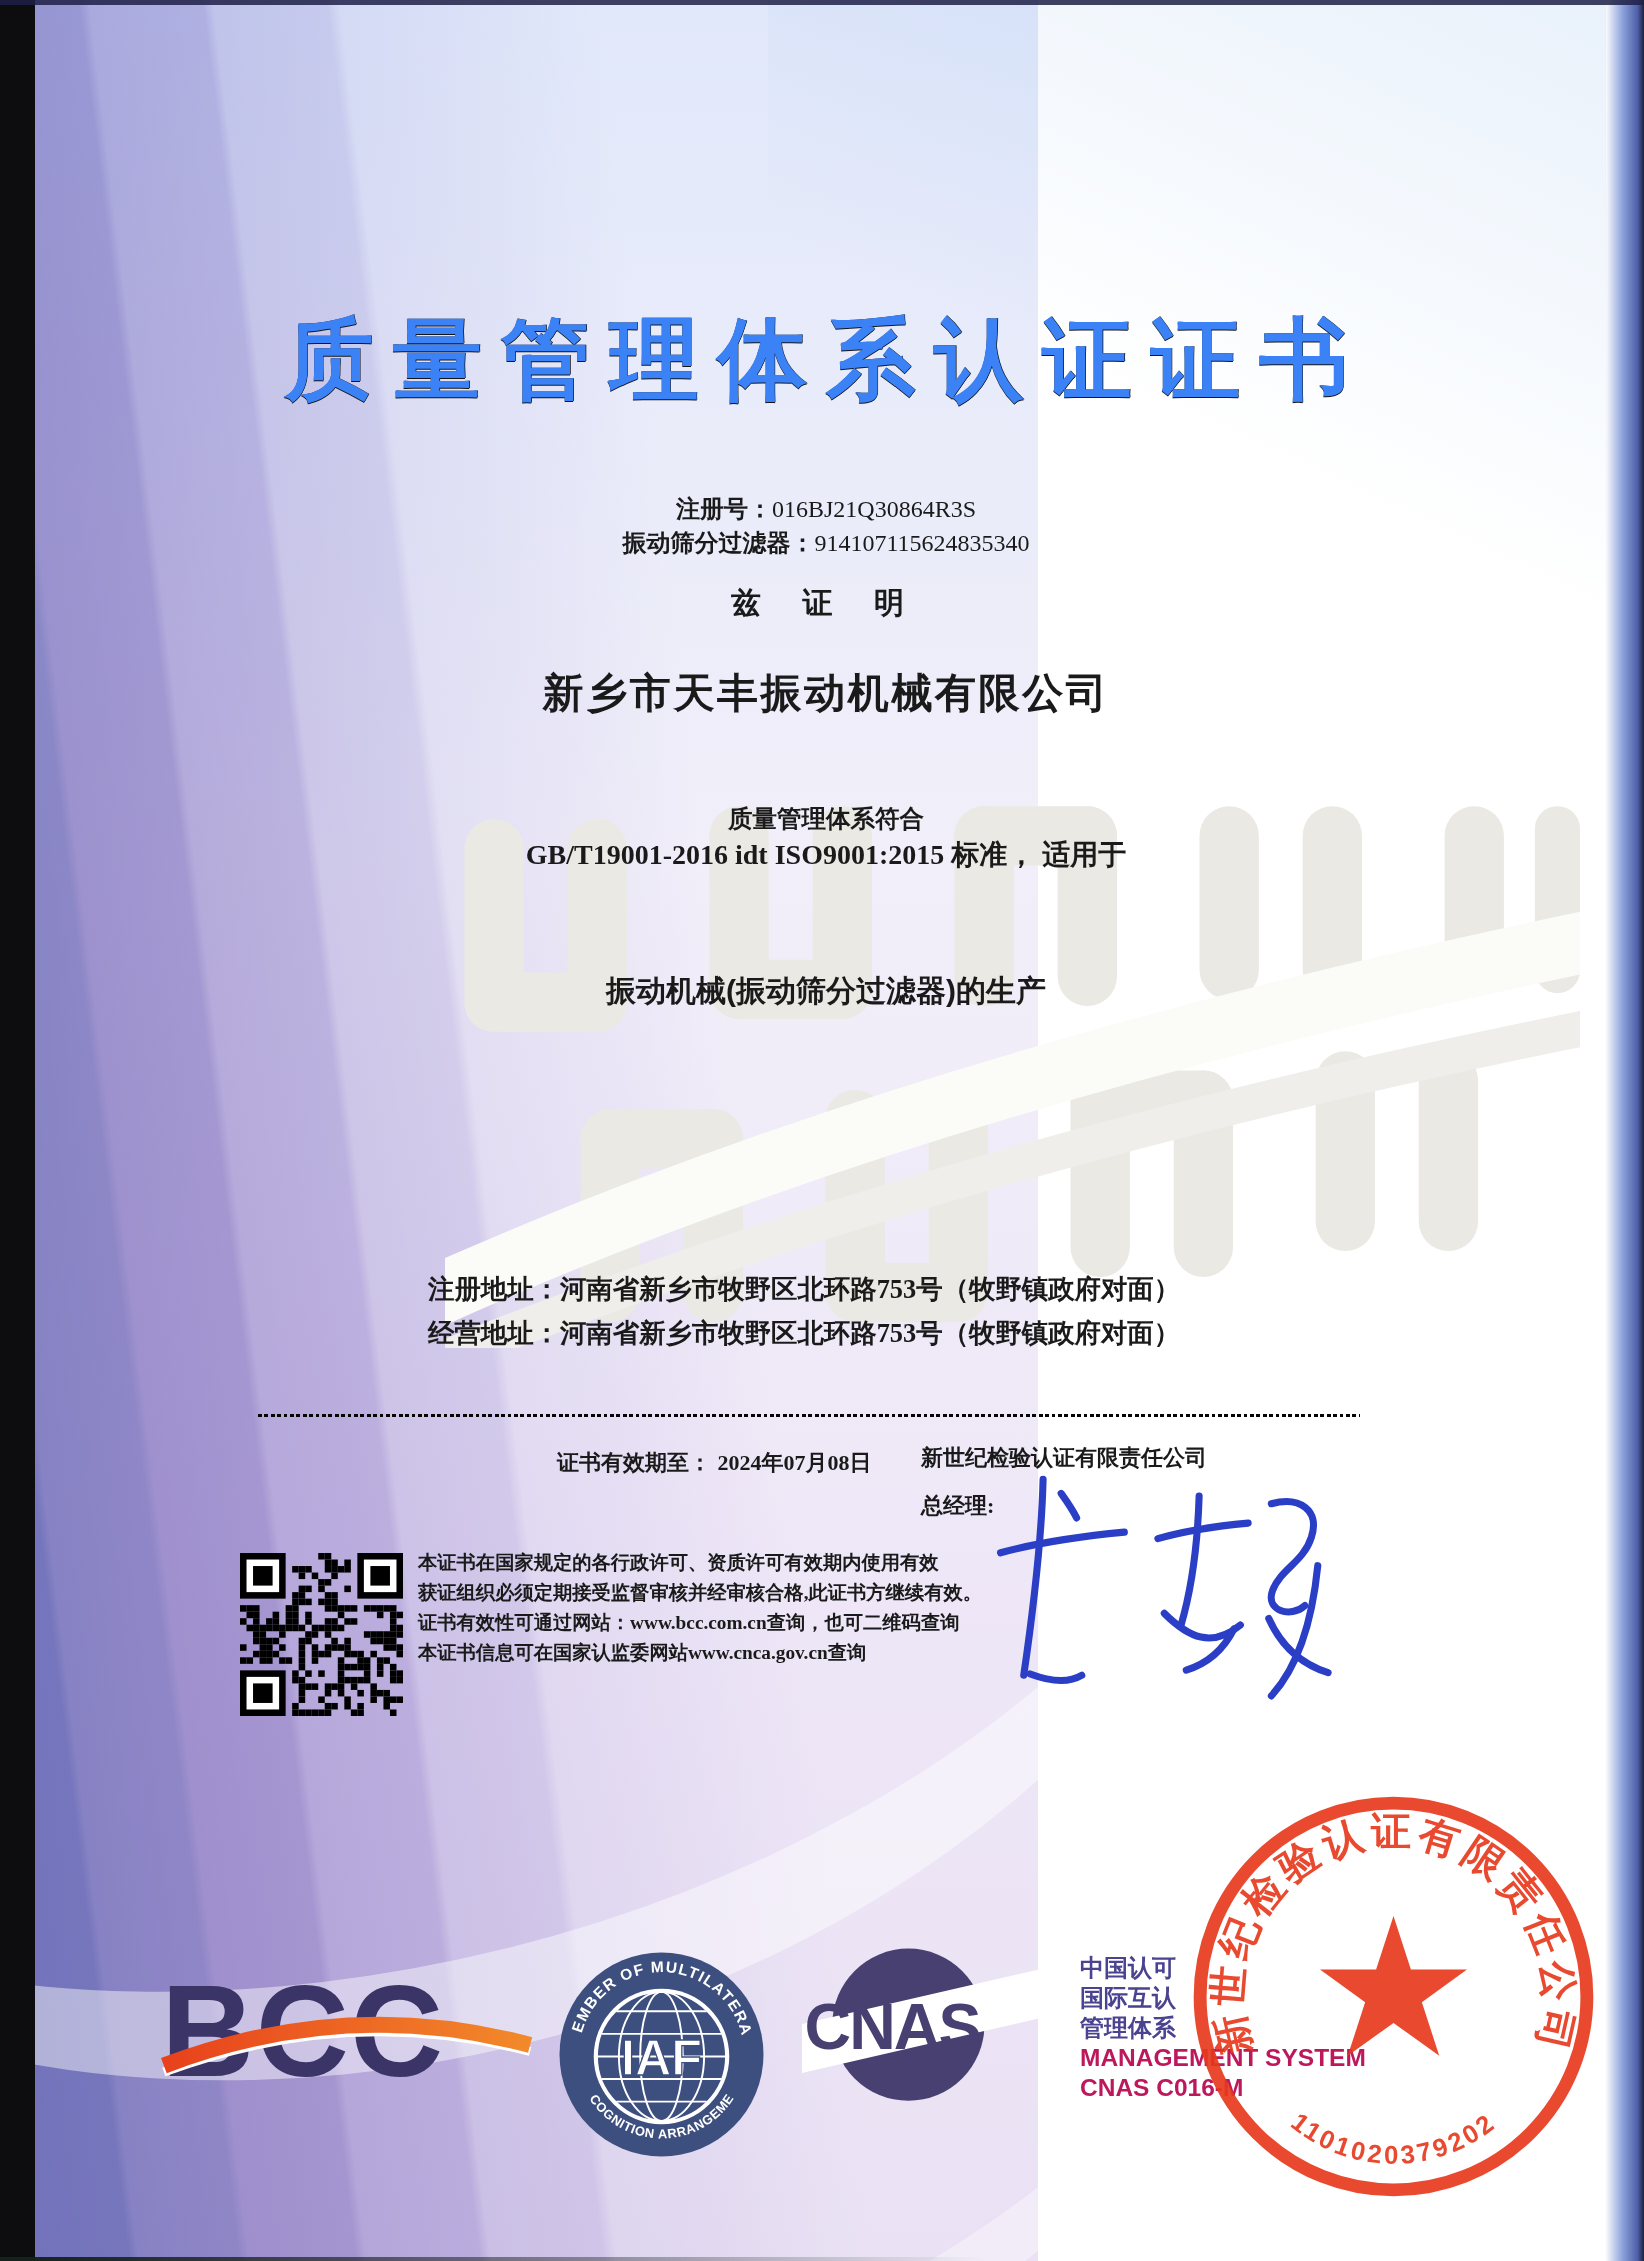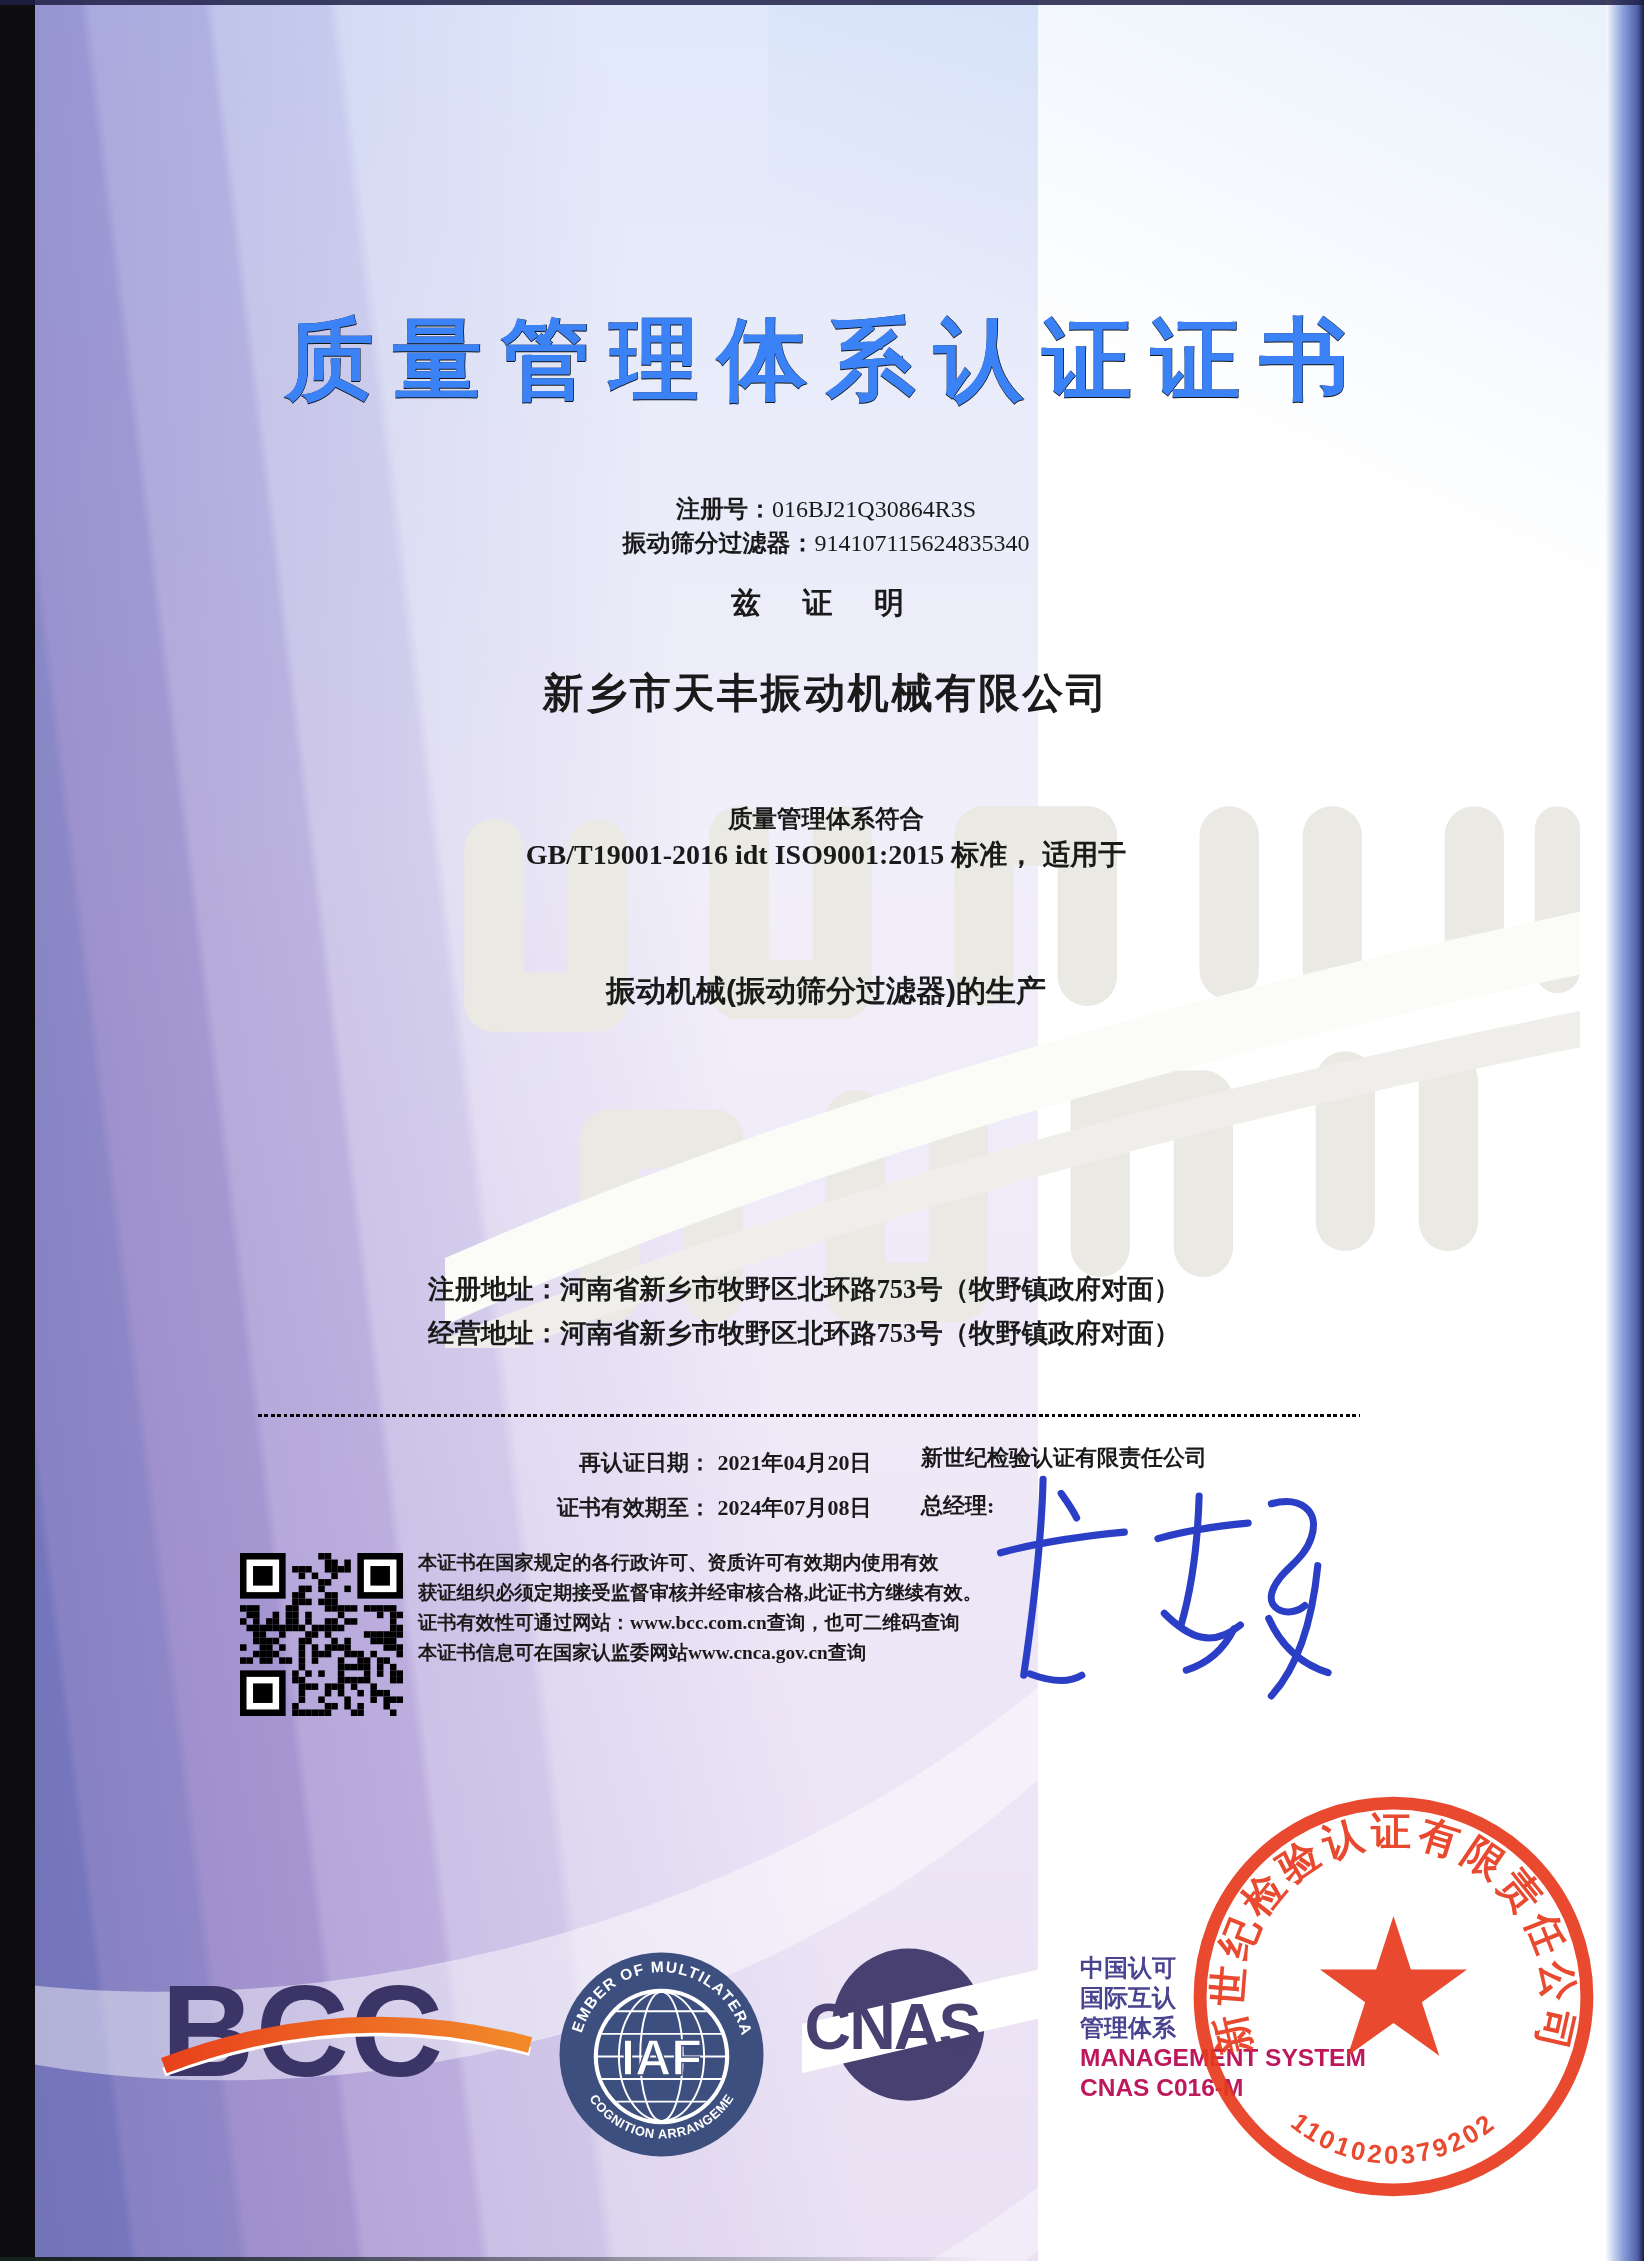--- a/index.html
+++ b/index.html
@@ -137,24 +137,20 @@
     <div class="abs addr addr1">
       <span class="lbl">注册地址：</span><span class="val">河南省新乡市牧野区北环路753号（牧野镇政府对面）</span>
     </div>
     <div class="abs addr addr2">
       <span class="lbl">经营地址：</span><span class="val">河南省新乡市牧野区北环路753号（牧野镇政府对面）</span>
     </div>
 
     <div class="abs dotted"></div>
 
     <div class="abs dates">
-      <div class="date-row">
-        <span class="date-label">再认证日期：</span>
-        <span class="date-value">2021年04月20日</span>
-      </div>
       <div class="date-row">
         <span class="date-label">证书有效期至：</span>
         <span class="date-value">2024年07月08日</span>
       </div>
     </div>
 
     <div class="abs issuer-company">新世纪检验认证有限责任公司</div>
     <div class="abs issuer-role">总经理:</div>
 
     <svg class="abs signature" width="374" height="258" viewBox="0 0 580 400">

